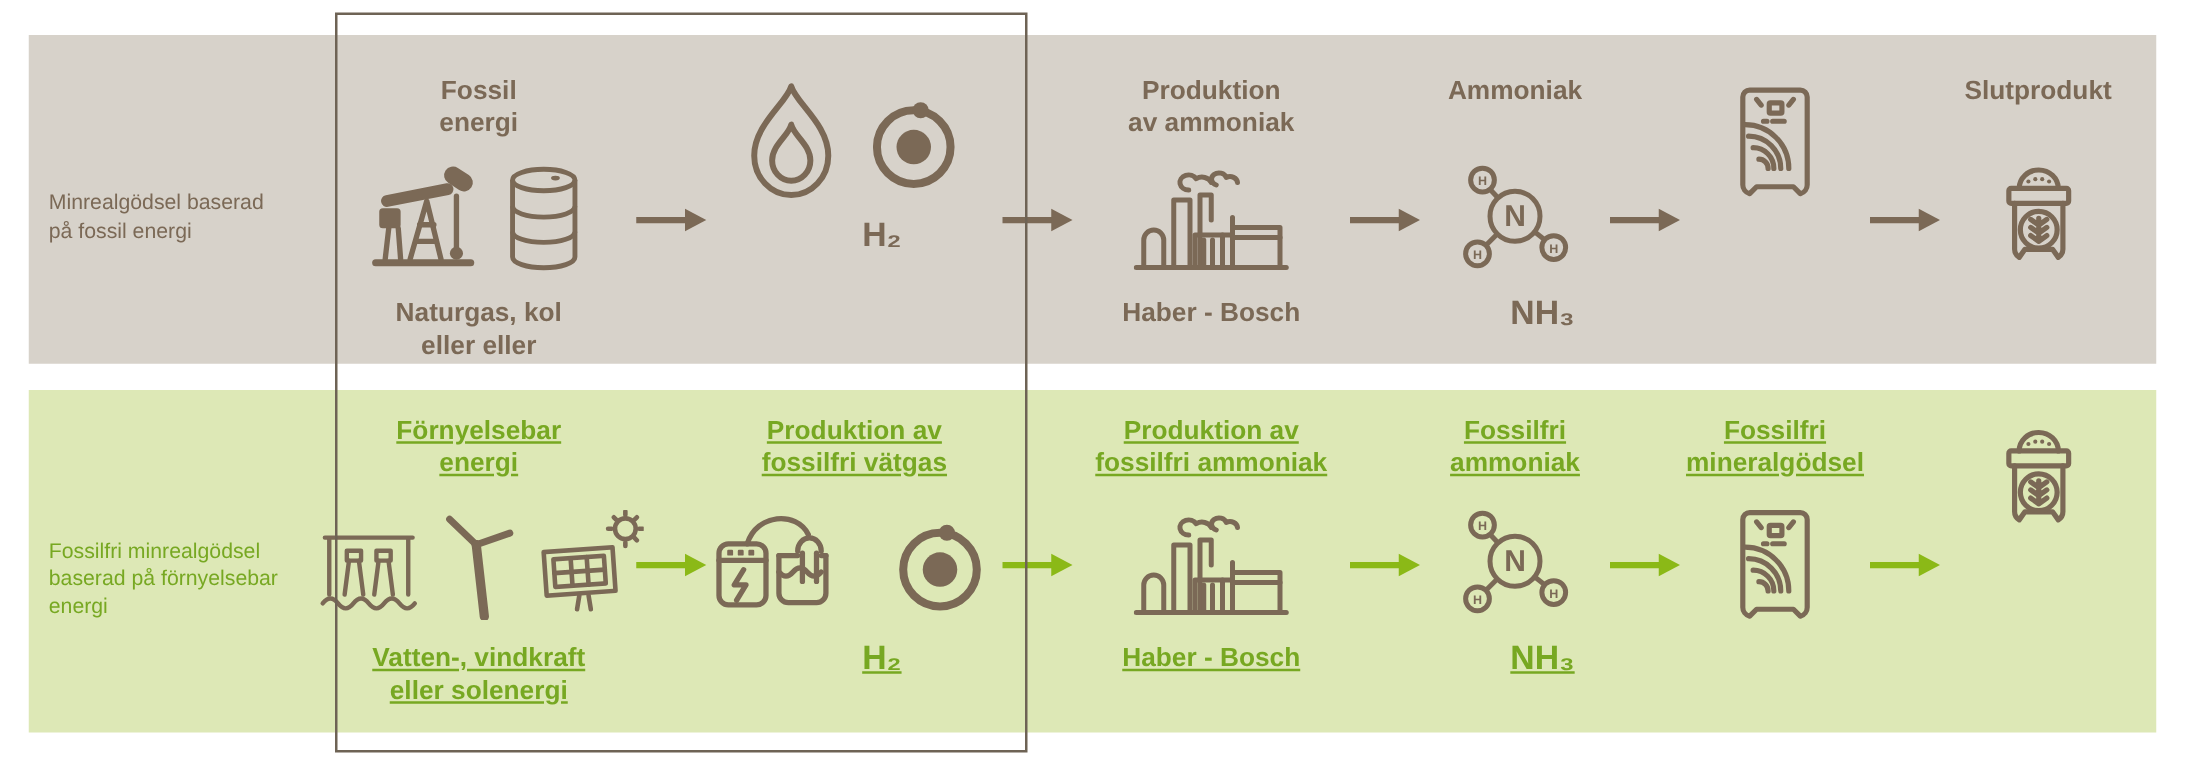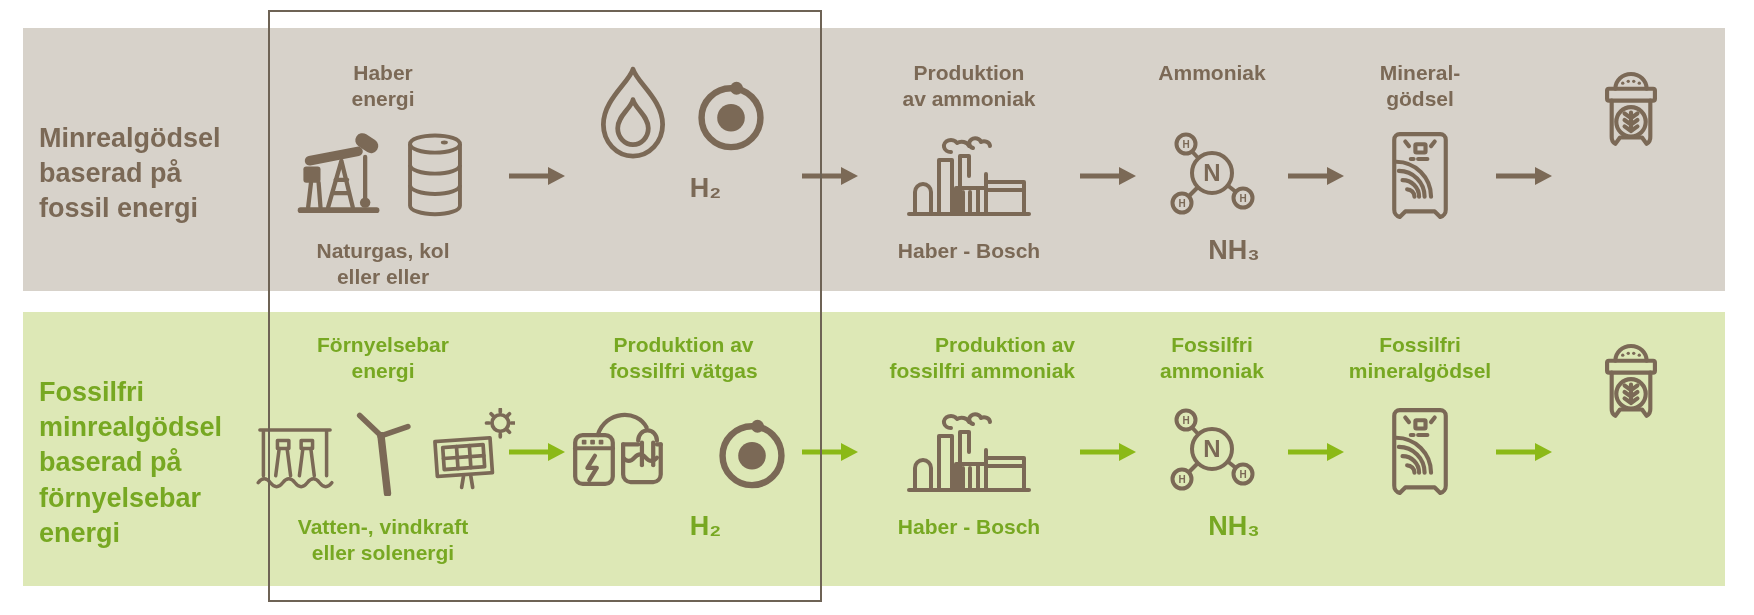--- a/index.html
+++ b/index.html
@@ -5,27 +5,27 @@
   html,body{margin:0;padding:0;background:#ffffff;}
   body{width:1754px;height:615px;overflow:hidden;
        font-family:"Liberation Sans","DejaVu Sans",sans-serif;}
   .canvas{position:relative;width:1754px;height:615px;background:#ffffff;}
 
   .band{position:absolute;left:23px;width:1702px;display:flex;align-items:stretch;}
   .band-fossil{top:28px;height:263px;background:var(--band-bg,#d7d2ca);color:var(--ink,#7b6956);}
   .band-green{top:312px;height:274px;background:var(--band-bg,#dde8b6);color:var(--ink,#77a822);}
 
   .row-label{width:235px;box-sizing:border-box;padding-left:16px;display:flex;align-items:center;
-             font-size:27px;font-weight:bold;line-height:1.3;margin-top:28px;}
+             font-size:17px;font-weight:normal;line-height:1.3;margin-top:28px;}
   .row-label > span{display:block;max-width:190px;}
 
   .flow{display:flex;flex:1;}
 
   .step{display:flex;flex-direction:column;align-items:center;box-sizing:border-box;padding-top:32px;}
-  .band-green .step{padding-top:20px;}
+  .band-green .step{padding-top:20px;text-decoration:underline;}
 
   .step-heading{font-size:21px;font-weight:bold;line-height:1.22;text-align:center;min-height:62px;}
   .band-green .step-heading{min-height:66px;}
 
   .step-icons{height:108px;display:flex;align-items:center;justify-content:center;gap:9px;
               color:var(--icon-ink,#7b6956);}
   .icon{display:flex;align-items:center;justify-content:center;}
   .icon svg{display:block;}
 
   .step-caption{font-size:21px;font-weight:bold;line-height:1.22;text-align:center;margin-top:8px;}
@@ -43,21 +43,21 @@
 <body>
 
 <div class="canvas">
 
   <section class="band band-fossil" style="--band-bg: #d7d2ca; --ink: #7b6956; --arrow: #7b6956; --icon-ink: #7b6956;">
     <div class="row-label">
       <span>Minrealgödsel baserad på fossil energi</span>
     </div>
     <div class="flow">
         <div class="step" style="width: 250px;">
-          <div class="step-heading" style="max-width: 110px;">Haber energi</div>
+          <div class="step-heading" style="max-width: 110px;">Fossil energi</div>
           <div class="step-icons">
             <span class="icon">
               <svg width="95" height="98" viewBox="0 0 100 100">
                 <g stroke="currentColor" stroke-linecap="round" stroke-linejoin="round">
                   <g fill="none" stroke-width="4.5">
                     <path d="M38,83 L52,34 L64,83"></path>
                     <line x1="43" y1="68" x2="60" y2="68"></line>
                     <line x1="46" y1="54" x2="58" y2="54"></line>
                     <line x1="20" y1="57" x2="17" y2="83"></line>
                     <line x1="28" y1="57" x2="30" y2="83"></line>
@@ -176,21 +176,20 @@
           </div>
           <div class="step-caption formula" style="max-width: 200px;">NH₃</div>
         </div>
         <div class="arrow">
           <svg width="58" height="22" viewBox="0 0 58 22">
             <line x1="1" y1="11" x2="42" y2="11" stroke="currentColor" stroke-width="5"></line>
             <polygon points="40,2 57,11 40,20" fill="currentColor"></polygon>
           </svg>
         </div>
         <div class="step" style="width: 150px;">
-          <div class="step-heading" style="max-width: 100px;">Mineral-gödsel</div>
           <div class="step-icons">
             <span class="icon">
               <svg width="92" height="106" viewBox="0 0 100 115">
                 <g fill="none" stroke="currentColor" stroke-width="4.5" stroke-linecap="round" stroke-linejoin="round">
                   <path d="M28,12 h44 a6,6 0 0 1 6,6 v76 a8,8 0 0 1 -6,8 l-6,-6 h-32 l-6,6 a8,8 0 0 1 -6,-8 v-76 a6,6 0 0 1 6,-6 Z"></path>
                   <path d="M34,20 l4,5 M66,20 l-4,5"></path>
                   <rect x="45" y="23" width="11" height="9" rx="1"></rect>
                   <path d="M40,39 h3 M48,39 h10"></path>
                   <path d="M36,72 a8,8 0 0 1 8,8 M31,62 a18,18 0 0 1 18,18 M27,52 a28,28 0 0 1 28,28 M24,42 a38,38 0 0 1 38,38"></path>
                 </g>
@@ -198,20 +197,21 @@
             </span>
           </div>
         </div>
         <div class="arrow">
           <svg width="58" height="22" viewBox="0 0 58 22">
             <line x1="1" y1="11" x2="42" y2="11" stroke="currentColor" stroke-width="5"></line>
             <polygon points="40,2 57,11 40,20" fill="currentColor"></polygon>
           </svg>
         </div>
         <div class="step" style="width: 155px;">
+          <div class="step-heading" style="max-width: 200px;">Slutprodukt</div>
           <div class="step-icons">
             <span class="icon">
               <svg width="92" height="106" viewBox="0 0 100 115">
                 <g fill="none" stroke="currentColor" stroke-width="4.5" stroke-linecap="round" stroke-linejoin="round">
                   <path d="M33,30 a17,16 0 0 1 34,0"></path>
                   <rect x="24" y="30" width="52" height="13" rx="2"></rect>
                   <path d="M29,43 v39 a9,9 0 0 0 4,8 l5,-7 h24 l5,7 a9,9 0 0 0 4,-8 V43"></path>
                   <circle cx="50" cy="66" r="16"></circle>
                   <path d="M50,56 v20 M50,62 l-7,-5 M50,62 l7,-5 M50,69 l-7,-5 M50,69 l7,-5 M50,76 l-7,-5 M50,76 l7,-5"></path>
                 </g>
@@ -318,21 +318,21 @@
           </div>
           <div class="step-caption formula" style="max-width: 220px;">H₂</div>
         </div>
         <div class="arrow">
           <svg width="58" height="22" viewBox="0 0 58 22">
             <line x1="1" y1="11" x2="42" y2="11" stroke="currentColor" stroke-width="5"></line>
             <polygon points="40,2 57,11 40,20" fill="currentColor"></polygon>
           </svg>
         </div>
         <div class="step" style="width: 220px;">
-          <div class="step-heading" style="max-width: 212px; text-align: right;">Produktion av fossilfri ammoniak</div>
+          <div class="step-heading" style="max-width: 212px;">Produktion av fossilfri ammoniak</div>
           <div class="step-icons">
             <span class="icon">
               <svg width="125" height="100" viewBox="0 0 125 100">
                 <g fill="none" stroke="currentColor" stroke-width="4" stroke-linecap="round" stroke-linejoin="round">
                   <path d="M8,88 V66 a8,8 0 0 1 16,0 V88"></path>
                   <rect x="32" y="34" width="13" height="54"></rect>
                   <path d="M53,88 V30 h9 V50"></path>
                   <path d="M49,88 V62 h22 v26"></path>
                   <line x1="56" y1="66" x2="56" y2="88"></line>
                   <line x1="63" y1="66" x2="63" y2="88"></line>

